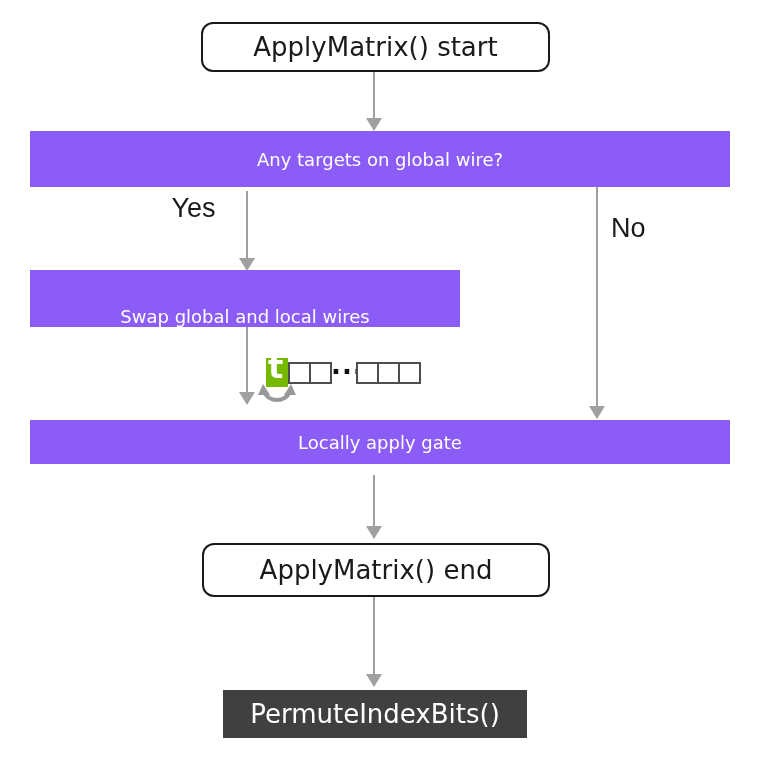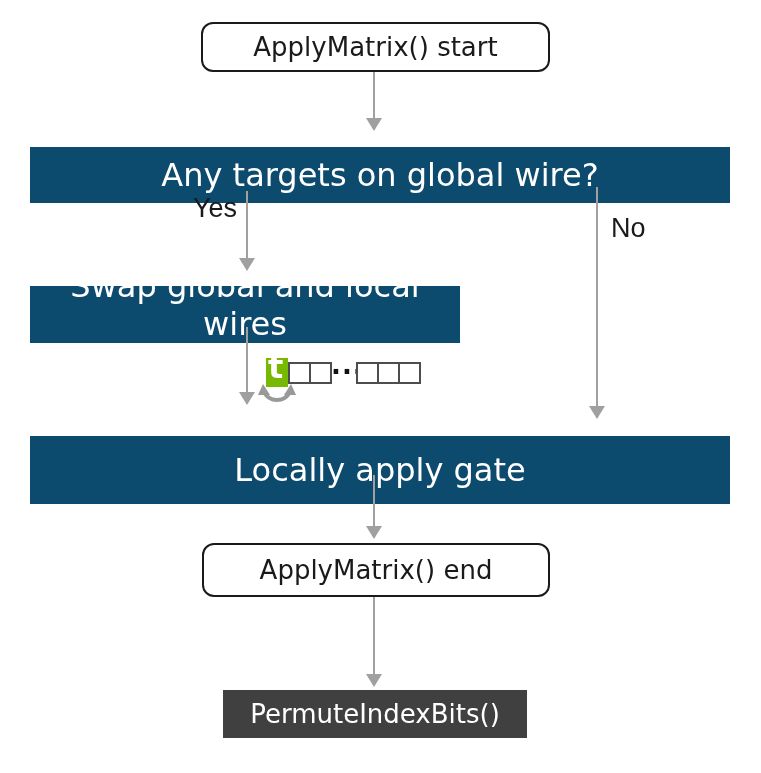--- a/index.html
+++ b/index.html
@@ -2,29 +2,29 @@
 <html><head>
 <meta charset="utf-8">
 <style>
   html,body{margin:0;padding:0;background:#ffffff;}
   .canvas{position:relative;width:761px;height:773px;background:#ffffff;overflow:hidden;
           font-family:"DejaVu Sans",sans-serif;}
   .node{position:absolute;display:flex;align-items:center;justify-content:center;
         box-sizing:border-box;text-align:center;}
   .terminator{background:#ffffff;border:2.5px solid #1a1a1a;border-radius:12px;
               color:#1a1a1a;font-size:26px;}
-  .green-box{background:#0c4a6e;color:#ffffff;font-size:32px;margin-top:16px;}
+  .green-box{background:#8b5cf6;color:#ffffff;font-size:18px;}
   .purple-box{background:#404040;color:#ffffff;font-size:26px;}
   .vline{position:absolute;width:2px;background:#a0a0a0;}
   .ahead{position:absolute;width:0;height:0;
          border-left:8px solid transparent;border-right:8px solid transparent;
          border-top:13px solid #a0a0a0;}
   .edge-label{position:absolute;color:#1a1a1a;font-family:"Liberation Sans",sans-serif;
               font-size:27px;}
-  .lbl-yes{left:150px;top:193px;width:87px;text-align:right;}
+  .lbl-yes{left:150px;top:193px;width:87px;text-align:center;}
   .lbl-no{left:611px;top:213px;}
   .tcell{position:absolute;left:266px;top:358px;width:22px;height:29px;background:#76b900;}
   .tcell span{position:absolute;left:2px;top:-7px;color:#ffffff;
               font-weight:bold;font-size:32px;line-height:32px;}
   .cellrow{position:absolute;display:flex;}
   .cellrow-1{left:288px;top:362px;}
   .cellrow-2{left:356px;top:362px;}
   .cell{box-sizing:border-box;width:23px;height:22px;border:2px solid #4d4d4d;
         background:#ffffff;}
   .cellrow .cell + .cell{margin-left:-2px;}
@@ -77,21 +77,21 @@
       <div class="cell"></div>
       <div class="cell"></div>
     </div>
     <svg class="swap-icon" width="40" height="24" viewBox="0 0 40 24">
       <path d="M7 8 C 11 20, 29 20, 33 8" stroke="#999999" stroke-width="4" fill="none"></path>
       <polygon points="1,12 13,12 6,1" fill="#999999"></polygon>
       <polygon points="27,12 39,12 34,1" fill="#999999"></polygon>
     </svg>
   </div>
 
-  <div class="node green-box" style="left:30px;top:420px;width:700px;height:68px;">
+  <div class="node green-box" style="left:30px;top:420px;width:700px;height:44px;">
     <span>Locally apply gate</span>
   </div>
 
   <div class="vline" style="left:373px;top:475px;height:51px;"></div>
   <div class="ahead" style="left:366px;top:526px;"></div>
 
   <div class="node terminator" style="left:202px;top:543px;width:348px;height:54px;">
     <span>ApplyMatrix() end</span>
   </div>
 

